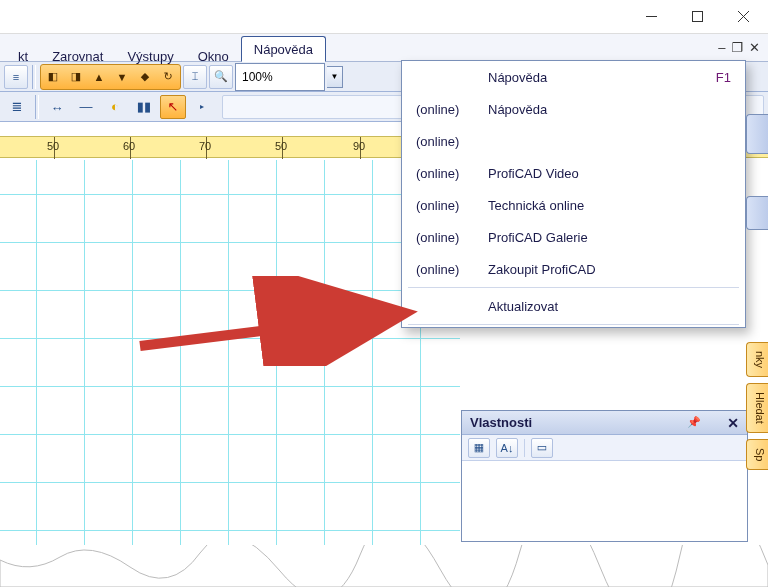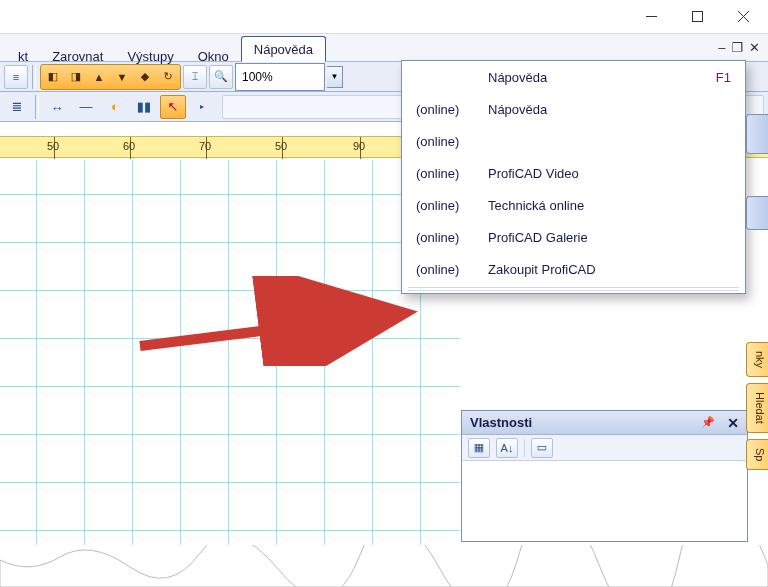--- a/index.html
+++ b/index.html
@@ -36,21 +36,21 @@
 
 .help-dropdown { position: absolute; left: 401px; top: 60px; width: 345px; background: #fff; border: 1px solid #7a90b8; box-shadow: 4px 6px 10px rgba(0,0,0,0.25); }
 .help-dropdown .row { display: flex; align-items: center; height: 32px; padding: 0 14px; gap: 18px; color: #1a1a4a; }
 .help-dropdown .col1 { width: 54px; }
 .help-dropdown .shortcut { margin-left: auto; color: #701a75; }
 .help-dropdown hr { border: 0; border-top: 1px solid #d0d8ea; margin: 2px 6px; }
 
 .arrow { position: absolute; left: 130px; top: 276px; pointer-events: none; }
 
 .props-panel { position: absolute; left: 461px; top: 410px; width: 287px; border: 1px solid #7a90b8; background: #eef2fb; }
-.props-panel .hdr { height: 24px; background: linear-gradient(#dfe7f6,#c3d0ea); border-bottom: 1px solid #9fb3d9; display: flex; align-items: center; padding: 0 8px; color: #1a1a4a; font-weight: 600; gap: 4px; }
+.props-panel .hdr { height: 24px; background: linear-gradient(#dfe7f6,#c3d0ea); border-bottom: 1px solid #9fb3d9; display: flex; align-items: center; padding: 0 8px; color: #1a1a4a; font-weight: 600; gap: 18px; }
 .props-panel .hdr .pin { margin-left: auto; font-size: 11px; }
 .props-panel .hdr .x { margin-left: 8px; font-size: 14px; }
 .props-panel .tb { height: 26px; background: #eef2fb; border-bottom: 1px solid #c3d0ea; display: flex; align-items: center; gap: 6px; padding: 0 6px; }
 .props-panel .tb .pb { width: 22px; height: 20px; border: 1px solid #b0c0e0; background: linear-gradient(#fff,#e3eaf6); border-radius: 2px; display: flex; align-items: center; justify-content: center; font-size: 11px; color: #26508a; }
 .props-panel .body { height: 80px; background: #fff; }
 
 .side-tabs { position: absolute; right: 0; top: 78px; width: 22px; display: flex; flex-direction: column; gap: 6px; }
 .side-tabs .tab { background: linear-gradient(90deg,#ffe8a8,#ffd074); border: 1px solid #c68a1e; border-right: 0; border-radius: 4px 0 0 4px; writing-mode: vertical-rl; text-orientation: mixed; padding: 8px 2px; font-size: 11px; color: #4a2b00; text-align: center; }
 .side-tabs .spacer { height: 30px; }
 
@@ -167,20 +167,24 @@
   </div>
   <div class="row">
     <span class="col1">(online)</span>
     <span>ProfiCAD Galerie</span>
   </div>
   <div class="row">
     <span class="col1">(online)</span>
     <span>Zakoupit ProfiCAD</span>
   </div>
   <hr>
+  <div class="row">
+    <span class="col1"></span>
+    <span>Aktualizovat</span>
+  </div>
   <hr>
 </div>
 
 <svg class="arrow" width="290" height="90">
   <defs>
     <marker id="ah" markerWidth="16" markerHeight="14" refX="14" refY="7" orient="auto">
       <polygon points="0,0 16,7 0,14" fill="#cc3b33"></polygon>
     </marker>
   </defs>
   <line x1="10" y1="70" x2="268" y2="38" stroke="#cc3b33" stroke-width="10" marker-end="url(#ah)"></line>

